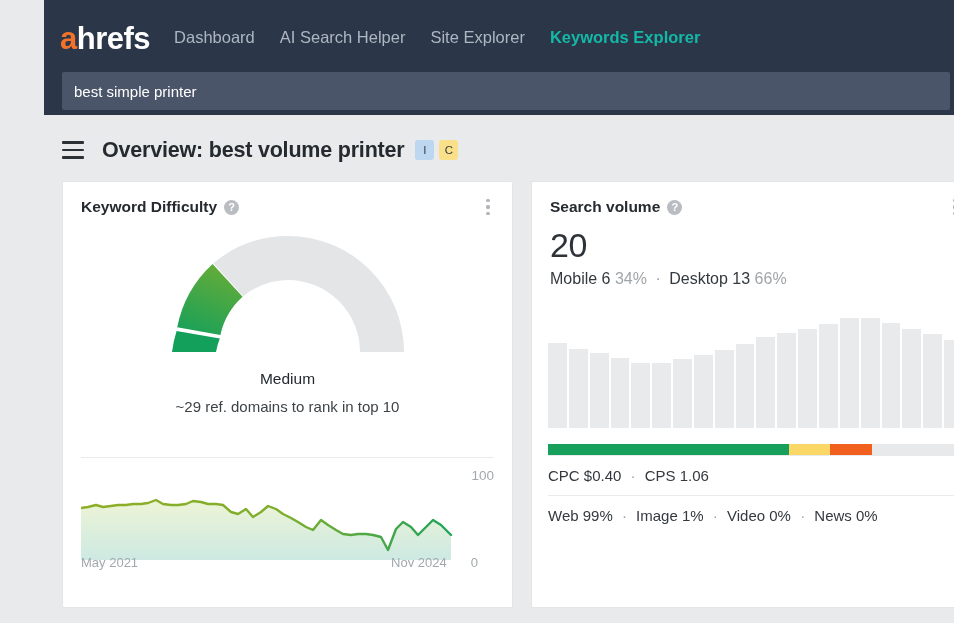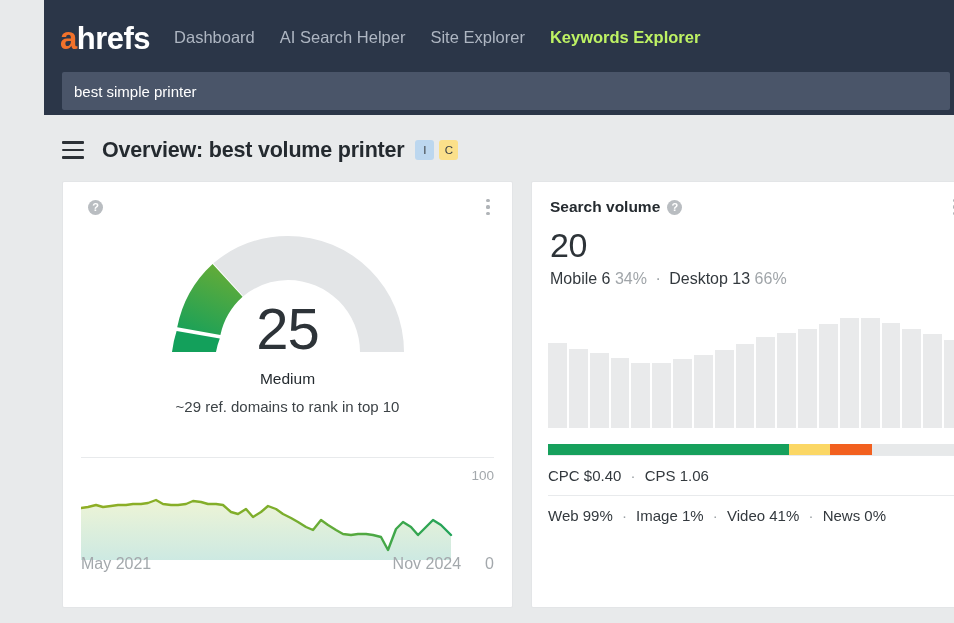--- a/index.html
+++ b/index.html
@@ -54,21 +54,21 @@
     padding-bottom: 2px;
   }
   .nav-link {
     font-size: 16.5px;
     color: #aeb6c2;
     text-decoration: none;
     white-space: nowrap;
     cursor: pointer;
   }
   .nav-link.active {
-    color: #bef264;
+    color: #14b8a6;
     font-weight: bold;
   }
   .search-wrap {
     padding: 12px 48px 0 18px;
   }
   .search-input {
     width: 100%;
     box-sizing: border-box;
     height: 38px;
     background: #4a5569;
@@ -251,25 +251,25 @@
     color: #a3a8ac;
   }
   .spark-svg {
     position: absolute;
     left: 0;
     top: 30px;
   }
   .spark-foot {
     position: absolute;
     left: 0;
-    right: 0;
+    right: 16px;
     top: 97px;
     display: flex;
     align-items: baseline;
-    font-size: 16px;
+    font-size: 13px;
     color: #a3a8ac;
   }
   .spark-foot .end { margin-left: auto; }
   .spark-foot .zero { margin-left: 24px; }
 
   
   .sv-number {
     font-size: 34px;
     font-weight: 300;
     color: #2d3338;
@@ -376,20 +376,21 @@
     <div class="badges">
       <div class="badge badge-i">I</div>
       <div class="badge badge-c">C</div>
     </div>
   </div>
 
   <div class="cards">
 
     <div class="card card-left">
       <div class="card-head">
+        <div class="card-title">Keyword Difficulty</div>
         <div class="help-icon">?</div>
         <div class="kebab">
             <i></i>
             <i></i>
             <i></i>
           </div>
       </div>
 
       <div class="gauge-area">
         <svg class="gauge-svg" width="260" height="160" viewBox="0 0 260 160">
@@ -401,21 +402,20 @@
           </defs>
 
           <path d="M 130 14 A 116 116 0 0 1 246 130 L 202 130 A 72 72 0 0 0 130 58 Z" fill="#e3e5e7"></path>
           <path d="M 246 130 L 202 130 L 202 130 Z" fill="#e3e5e7"></path>
           <path d="M 130 14 A 116 116 0 0 0 55.3 41.3 L 85.3 74.2 A 72 72 0 0 1 130 58 Z" fill="#e3e5e7"></path>
 
           <path d="M 54.6 41.9 A 116 116 0 0 0 19.2 105.3 L 62.4 112.9 A 72 72 0 0 1 84.6 74.8 Z" fill="url(#gradUpper)"></path>
 
           <path d="M 18.6 109.1 A 116 116 0 0 0 14 130 L 58 130 A 72 72 0 0 1 61.8 116.6 Z" fill="#13a05b"></path>
         </svg>
-        <div class="gauge-value">25</div>
         <div class="gauge-label">Medium</div>
         <div class="gauge-sub">~29 ref. domains to rank in top 10</div>
       </div>
 
       <div class="spark-wrap">
         <div class="spark-inner">
           <div class="spark-max">100</div>
           <svg class="spark-svg" width="378" height="72" viewBox="0 0 378 72" preserveAspectRatio="none">
             <defs>
               <linearGradient id="areaFill" x1="0" y1="0" x2="0" y2="1">
@@ -497,21 +497,21 @@
         <span>CPC $0.40</span>
         <span class="dot">·</span>
         <span>CPS 1.06</span>
       </div>
 
       <div class="metric-row bordered">
         <span>Web 99%</span>
         <span class="dot">·</span>
         <span>Image 1%</span>
         <span class="dot">·</span>
-        <span>Video 41%</span>
+        <span>Video 0%</span>
         <span class="dot">·</span>
         <span>News 0%</span>
       </div>
     </div>
   </div>
 
   <div class="scrollbar-track">
     <div class="scrollbar-thumb"></div>
     <div class="scrollbar-line"></div>
   </div>

